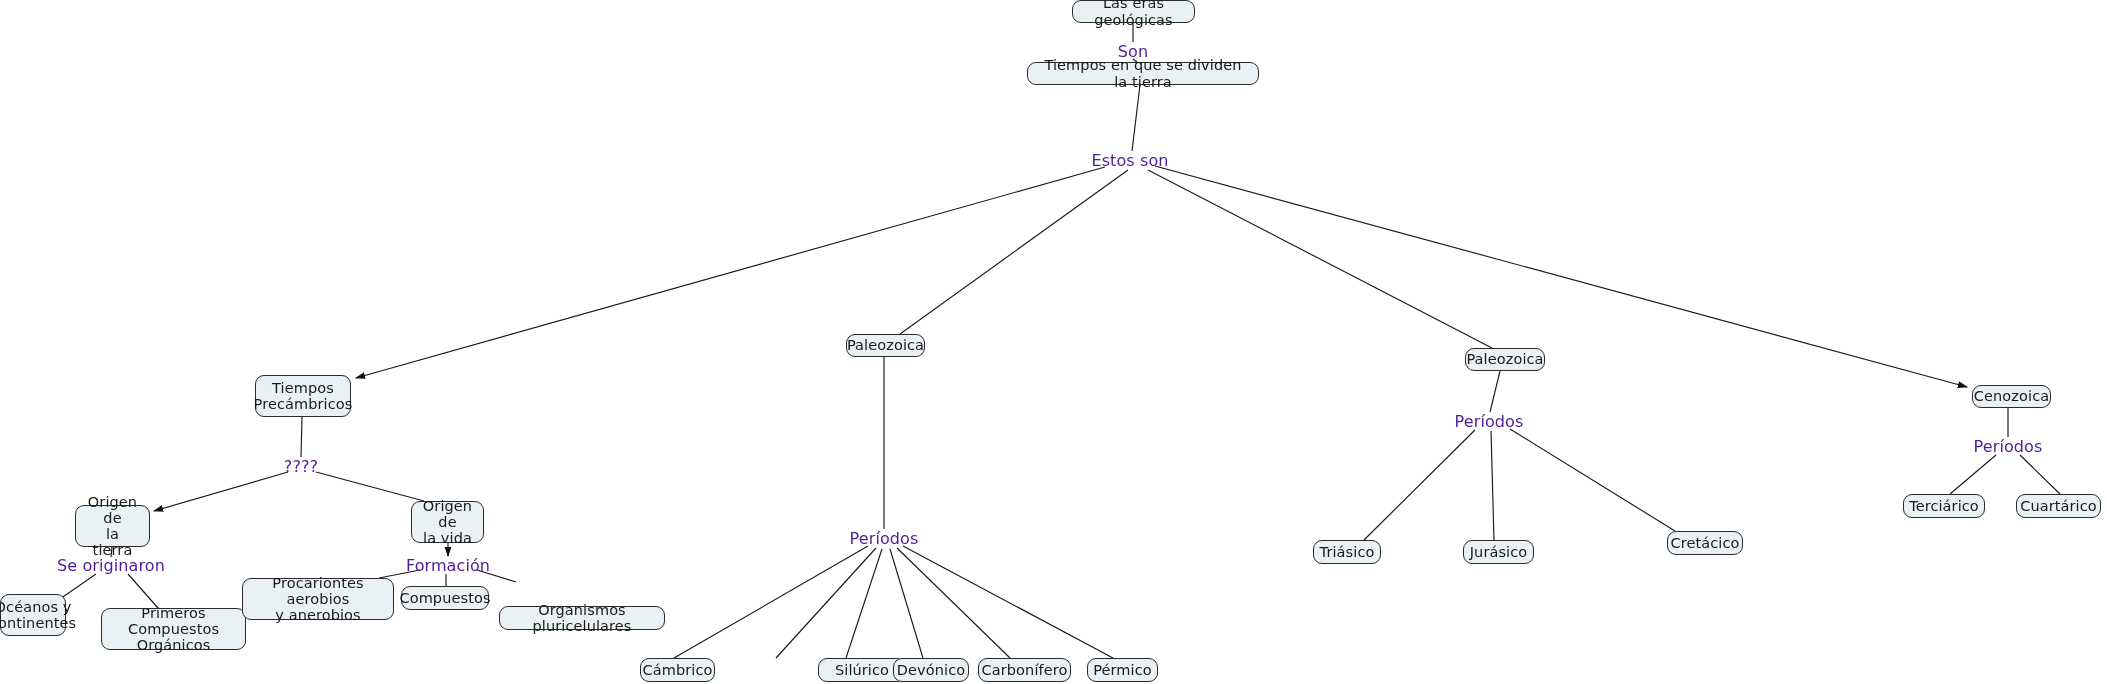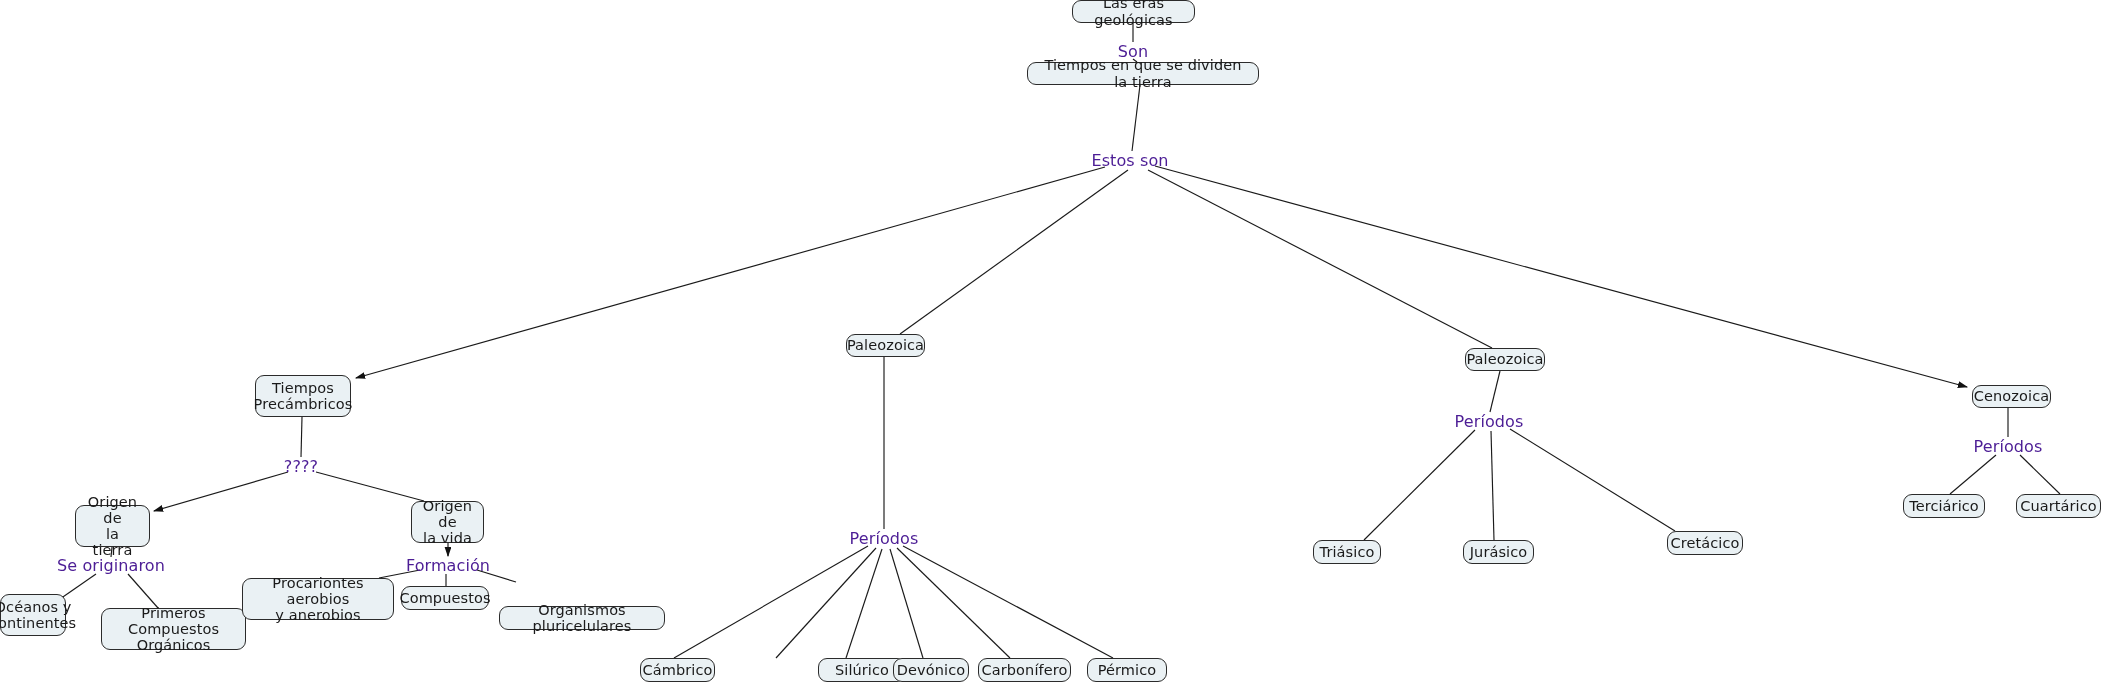--- a/index.html
+++ b/index.html
@@ -117,21 +117,21 @@
 Orgánicos</div>
       <div class="node" style="left: 242px; top: 578px; width: 152px; height: 42px; border-radius: 9px;">Procariontes aerobios
 y anerobios</div>
       <div class="node" style="left: 401px; top: 586px; width: 88px; height: 24px;">Compuestos</div>
       <div class="node" style="left: 499px; top: 582px; width: 166px; height: 24px; margin-top: 24px;">Organismos pluricelulares</div>
       <div class="node" style="left: 640px; top: 658px; width: 75px; height: 24px;">Cámbrico</div>
       <div class="node" style="left: 723px; top: 658px; width: 85px; height: 24px; margin-top: 28px;">Ordovícico</div>
       <div class="node" style="left: 818px; top: 658px; width: 88px; height: 24px; border-radius: 9px;">Silúrico</div>
       <div class="node" style="left: 893px; top: 658px; width: 76px; height: 24px;">Devónico</div>
       <div class="node" style="left: 978px; top: 658px; width: 93px; height: 24px;">Carbonífero</div>
-      <div class="node" style="left: 1087px; top: 658px; width: 80px; height: 24px; text-align: center;">Pérmico</div>
+      <div class="node" style="left: 1087px; top: 658px; width: 71px; height: 24px; text-align: center;">Pérmico</div>
       <div class="node" style="left: 1313px; top: 540px; width: 68px; height: 24px;">Triásico</div>
       <div class="node" style="left: 1463px; top: 540px; width: 71px; height: 24px;">Jurásico</div>
       <div class="node" style="left: 1667px; top: 531px; width: 76px; height: 24px;">Cretácico</div>
       <div class="node" style="left: 1903px; top: 494px; width: 82px; height: 24px;">Terciárico</div>
       <div class="node" style="left: 2016px; top: 494px; width: 85px; height: 24px;">Cuartárico</div>
     </div>
   <div id="label-layer">
       <div class="link-label" style="left: 1133px; top: 51px;">Son</div>
       <div class="link-label" style="left: 1130px; top: 160px;">Estos son</div>
       <div class="link-label" style="left: 301px; top: 466px;">????</div>

